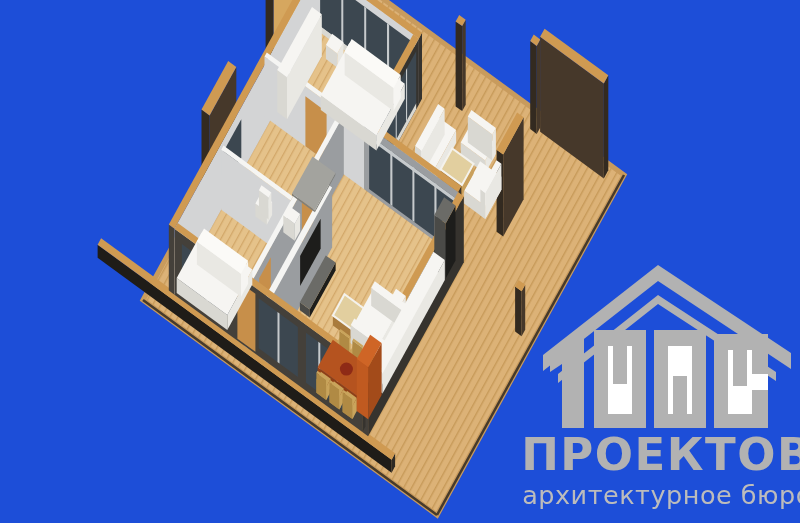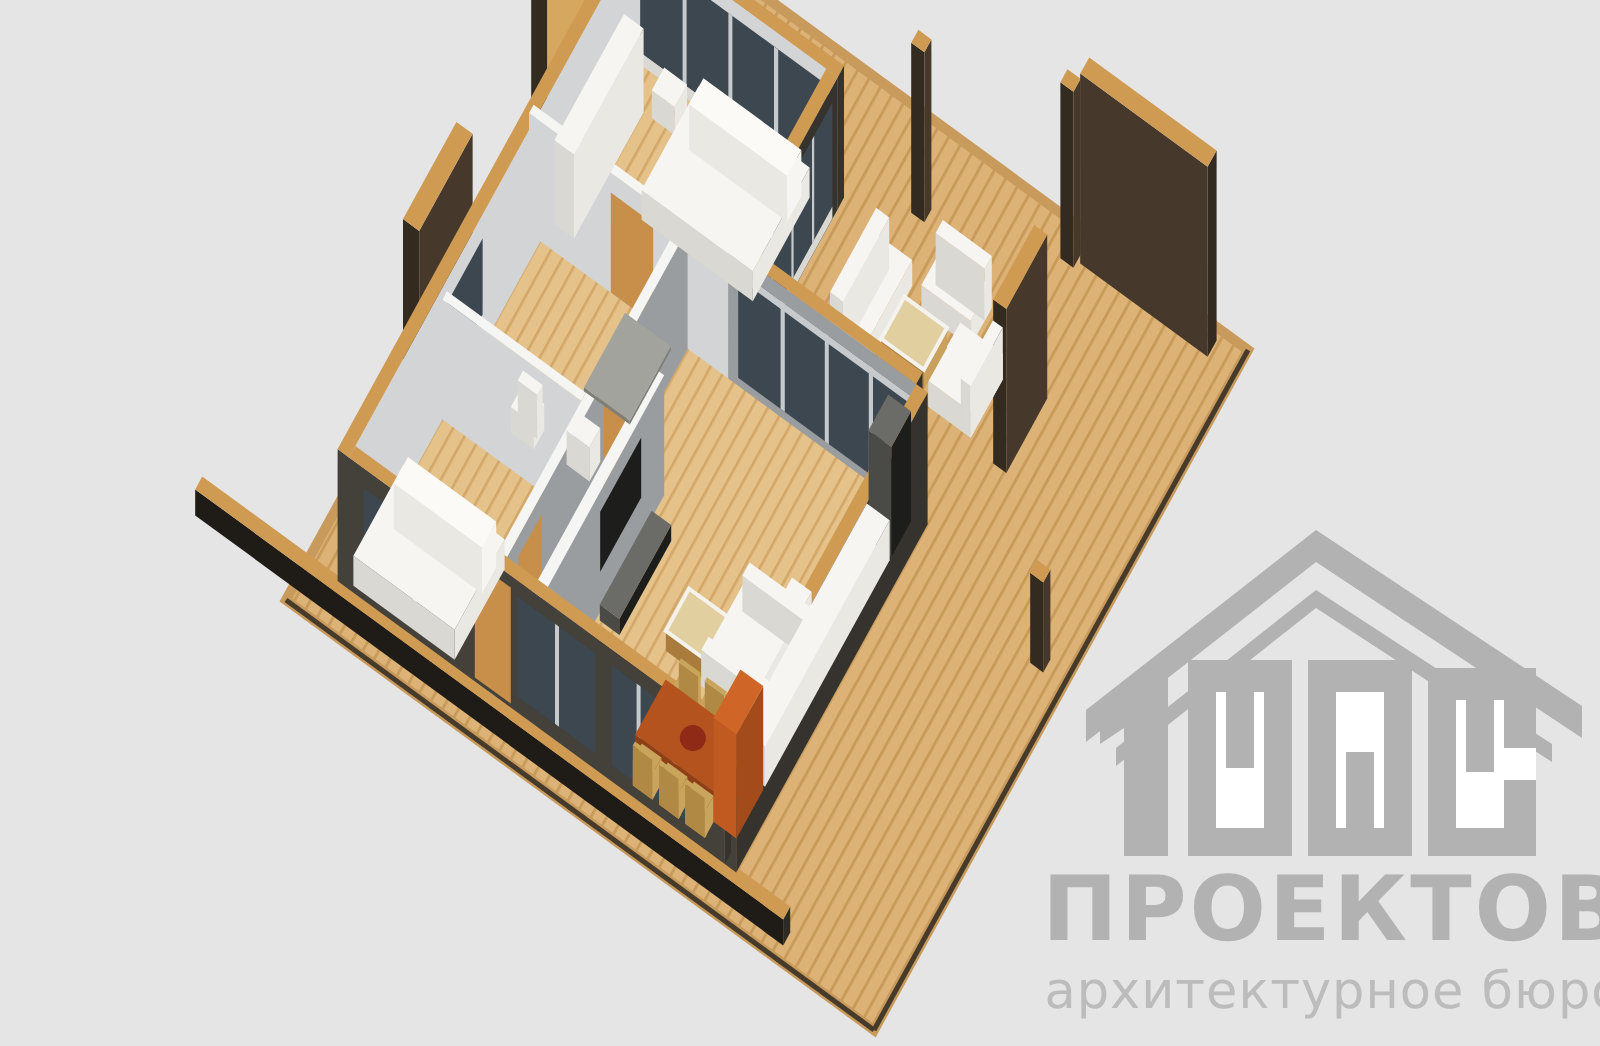--- a/index.html
+++ b/index.html
@@ -1,16 +1,16 @@
 <!DOCTYPE html>
 <html><head>
 <meta charset="utf-8">
 <style>
   html,body{margin:0;padding:0;background:#fff;}
-  #stage{position:relative;width:800px;height:523px;background:#e5e5e5;overflow:hidden;
+  #stage{position:relative;width:800px;height:523px;background:#1d4ed8;overflow:hidden;
          font-family:"DejaVu Sans","Liberation Sans",sans-serif;}
   svg{display:block;}
   .logo-text{font-family:"DejaVu Sans","Liberation Sans",sans-serif;}
 </style>
 </head>
 <body>
 
 <div id="stage">
 <svg id="render" width="800" height="523" viewBox="0 0 800 523">
   <defs>

